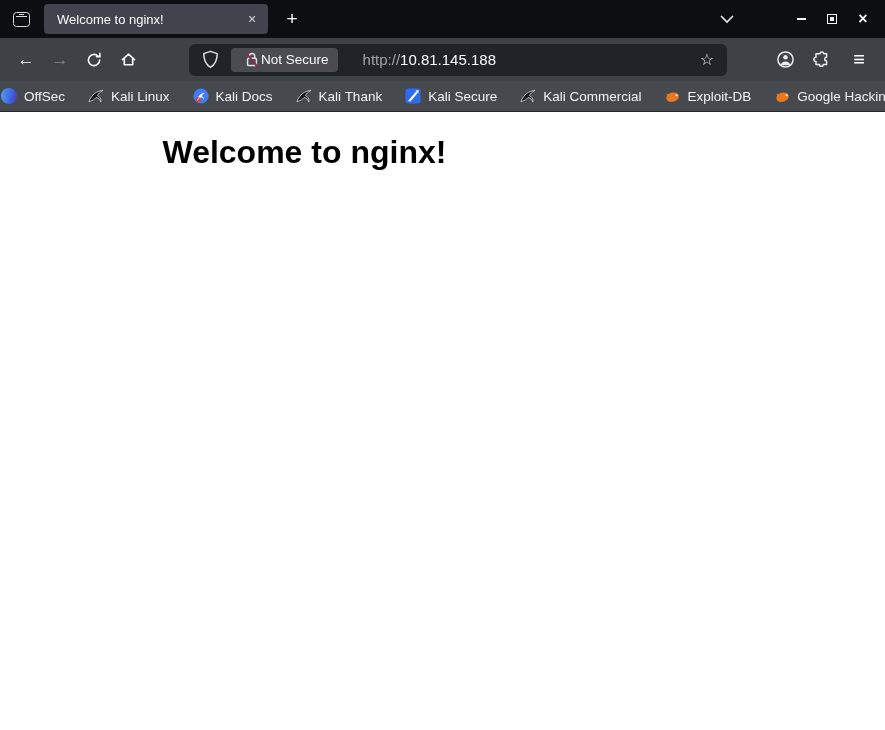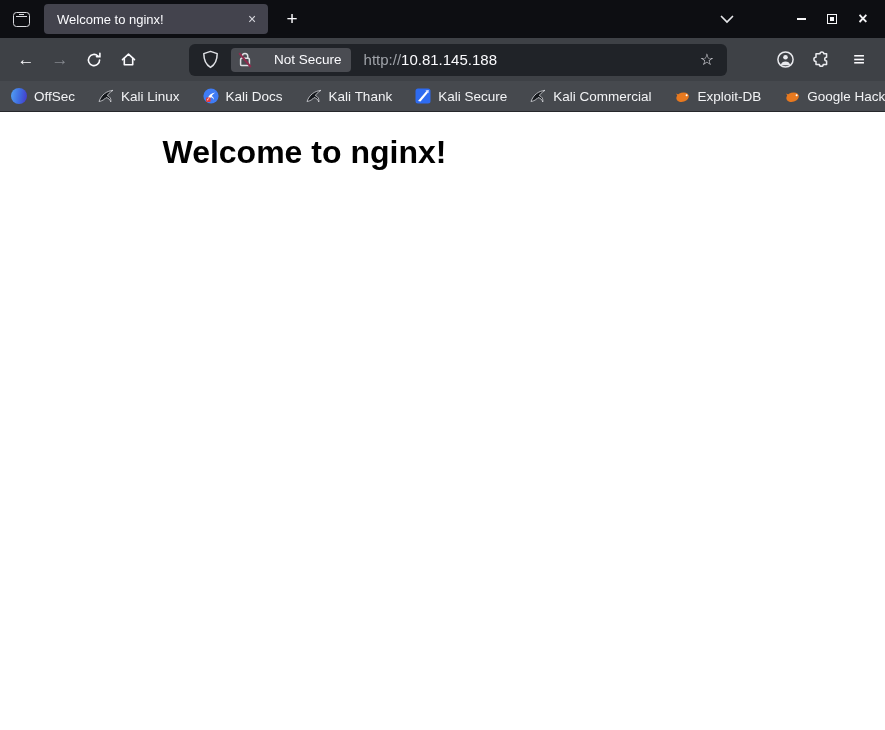--- a/index.html
+++ b/index.html
@@ -25,30 +25,30 @@
   .min-bar { display:block; width:9px; height:2px; background:#f6f6f8; }
   .max-box { display:block; width:10px; height:10px; border:1.5px solid #f6f6f8; position:relative; }
   .max-box::after { content:""; position:absolute; left:1.5px; top:1.5px; width:4px; height:4px; background:#f6f6f8; }
   .close-glyph { font-size:16px; font-weight:bold; color:#f6f6f8; line-height:1; }
 
   
   .navbar { height:43px; background:var(--toolbar_bg,#3e4146); display:flex; align-items:center; padding:0 9px; flex:0 0 auto; }
   .nav-btn { width:34px; height:32px; border-radius:4px; font-size:17px; }
   .nav-btn.disabled { color:#85888e; cursor:default; }
   .urlbar { display:flex; align-items:center; flex:1; height:32px; margin-left:44px; margin-right:8px; max-width:538px; background:var(--urlbar_bg,#202328); border-radius:6px; padding:0 6px 0 9px; }
-  .chip { display:flex; align-items:center; gap:22px; height:24px; background:var(--chip_bg,#4a4c52); border-radius:4px; padding:0 9px 0 7px; margin-left:9px; cursor:pointer; }
+  .chip { display:flex; align-items:center; gap:2px; height:24px; background:var(--chip_bg,#4a4c52); border-radius:4px; padding:0 9px 0 14px; margin-left:9px; cursor:pointer; }
   .chip-label { font-size:13.5px; color:var(--ui_text,#fbfbfe); white-space:nowrap; }
   .url-text { margin-left:13px; font-size:15px; color:var(--ui_text,#fbfbfe); white-space:nowrap; }
-  .url-scheme { color:var(--url_scheme_text,#9fa3a9); }
+  .url-scheme { color:var(--url_scheme_text,#9fa3a9);margin-left:12px; }
   .star-btn { margin-left:auto; width:28px; height:28px; font-size:16px; color:#e8e8ee; }
   .nav-right { display:flex; align-items:center; gap:3px; margin-left:auto; }
   .menu-glyph { font-size:20px; }
 
   
-  .bookmarks { height:31px; background:var(--bookmarks_bg,#46494e); border-bottom:1px solid #26282b; display:flex; align-items:center; padding:0 11px; gap:23px; flex:0 0 auto; }
+  .bookmarks { height:31px; background:var(--bookmarks_bg,#46494e); border-bottom:1px solid #26282b; display:flex; align-items:center; padding:0 1px; gap:23px; flex:0 0 auto; }
   .bm { display:flex; align-items:center; gap:7px; cursor:pointer; white-space:nowrap; }
   .bm-label { font-size:13.5px; color:#f2f3f5; }
   .bm-ico { width:16px; height:16px; display:block; }
   .offsec-ico { border-radius:50%; background:linear-gradient(100deg, var(--offsec_blue,#53a2f5) 0%, #3f6ae0 55%, var(--offsec_indigo,#4636c8) 100%); }
 
   
   .page { flex:1; background:var(--page_bg,#fff); color:var(--page_text,#000); overflow:hidden; }
   .page-inner { width:560px; margin:0 auto; font-size:16px; line-height:19px; }
   .page-inner h1 { font-size:32px; line-height:36px; margin:22px 0 19px; font-weight:bold; }
   .page-inner p { margin:16px 0 19px; }

